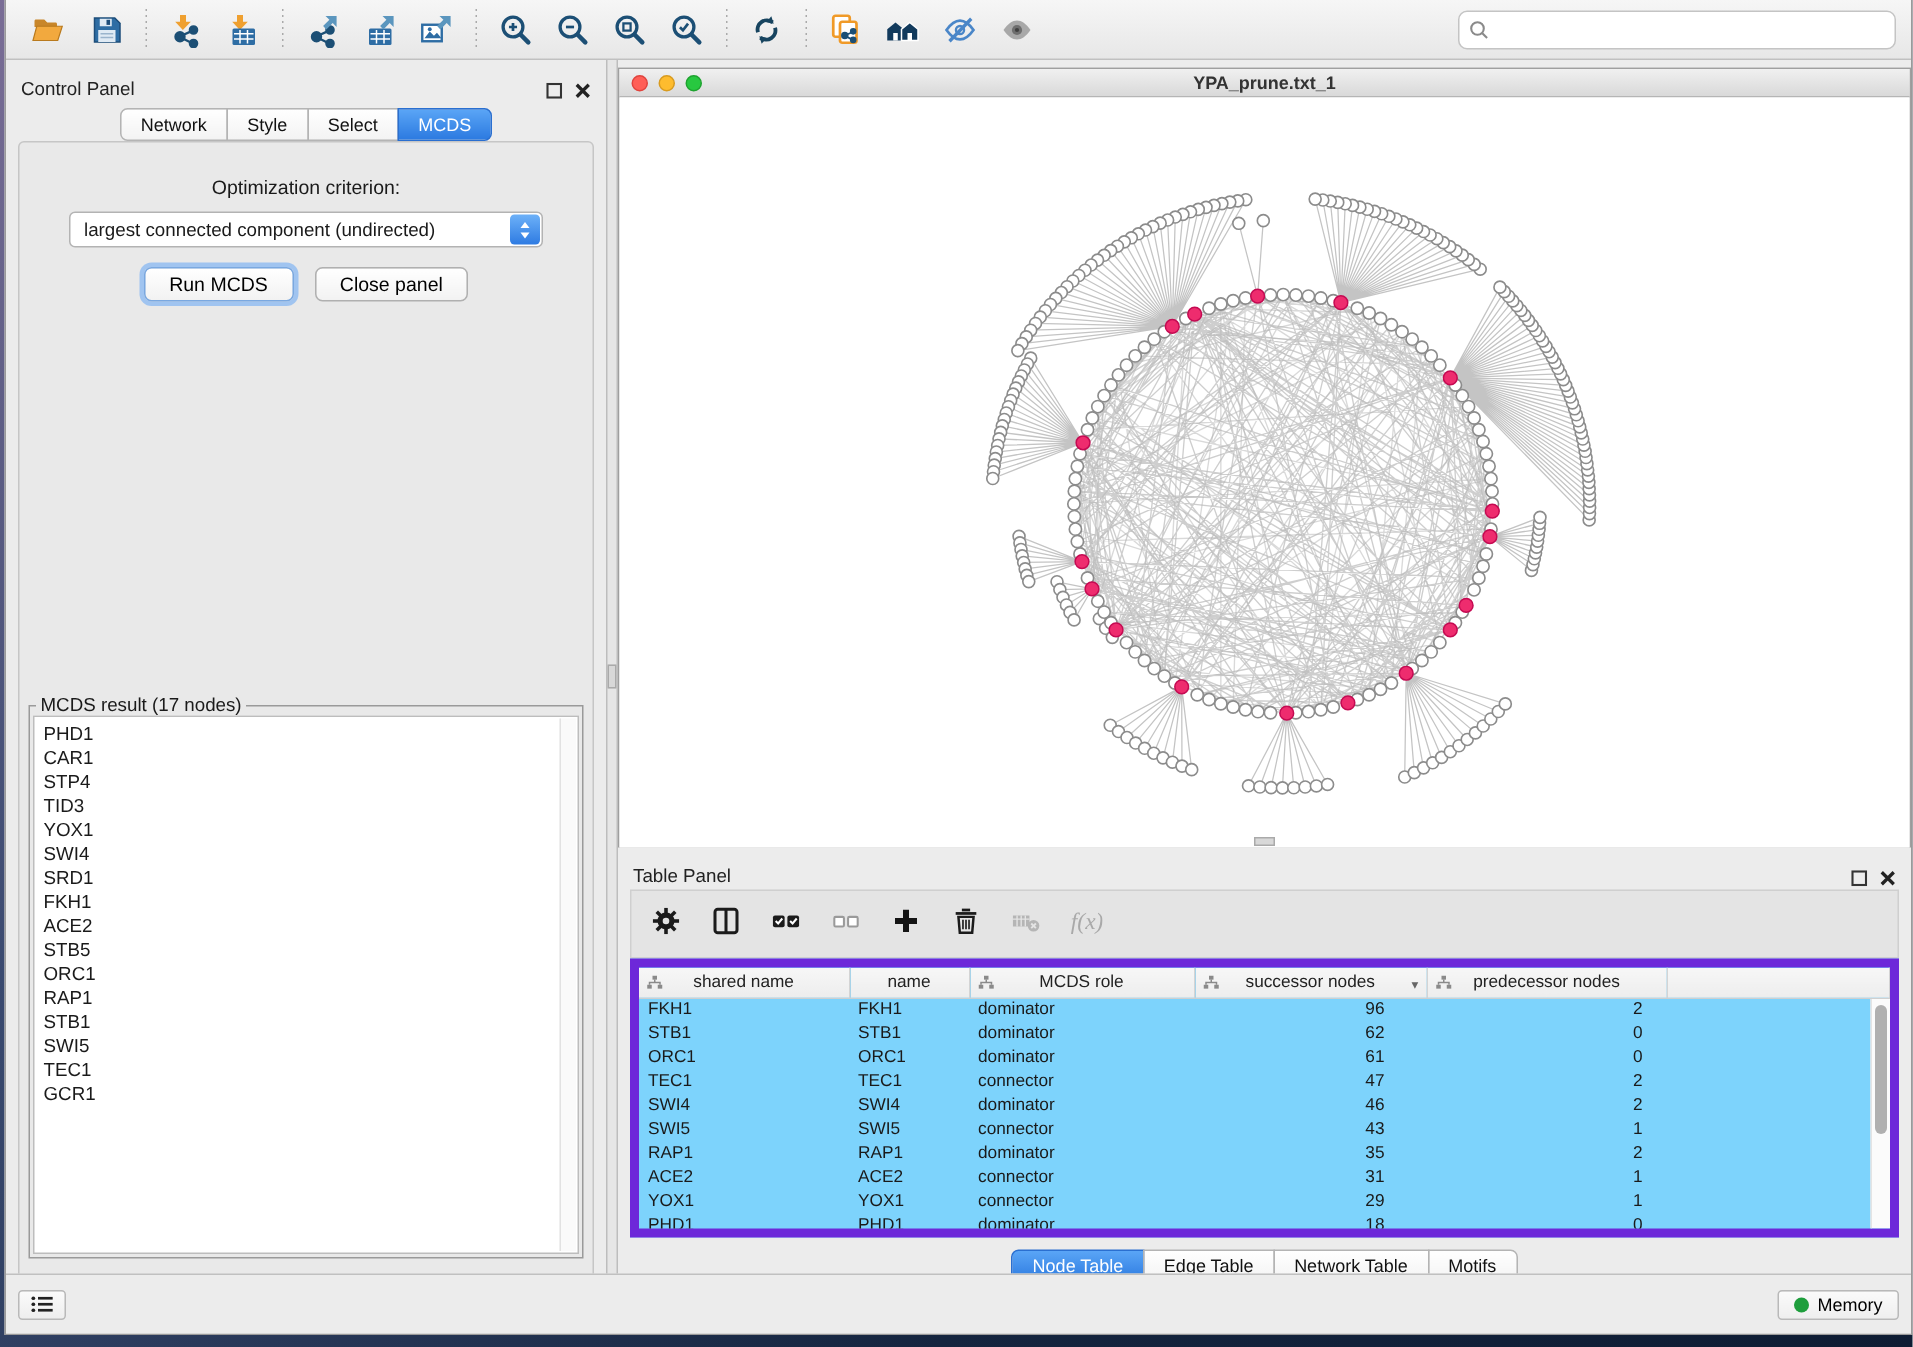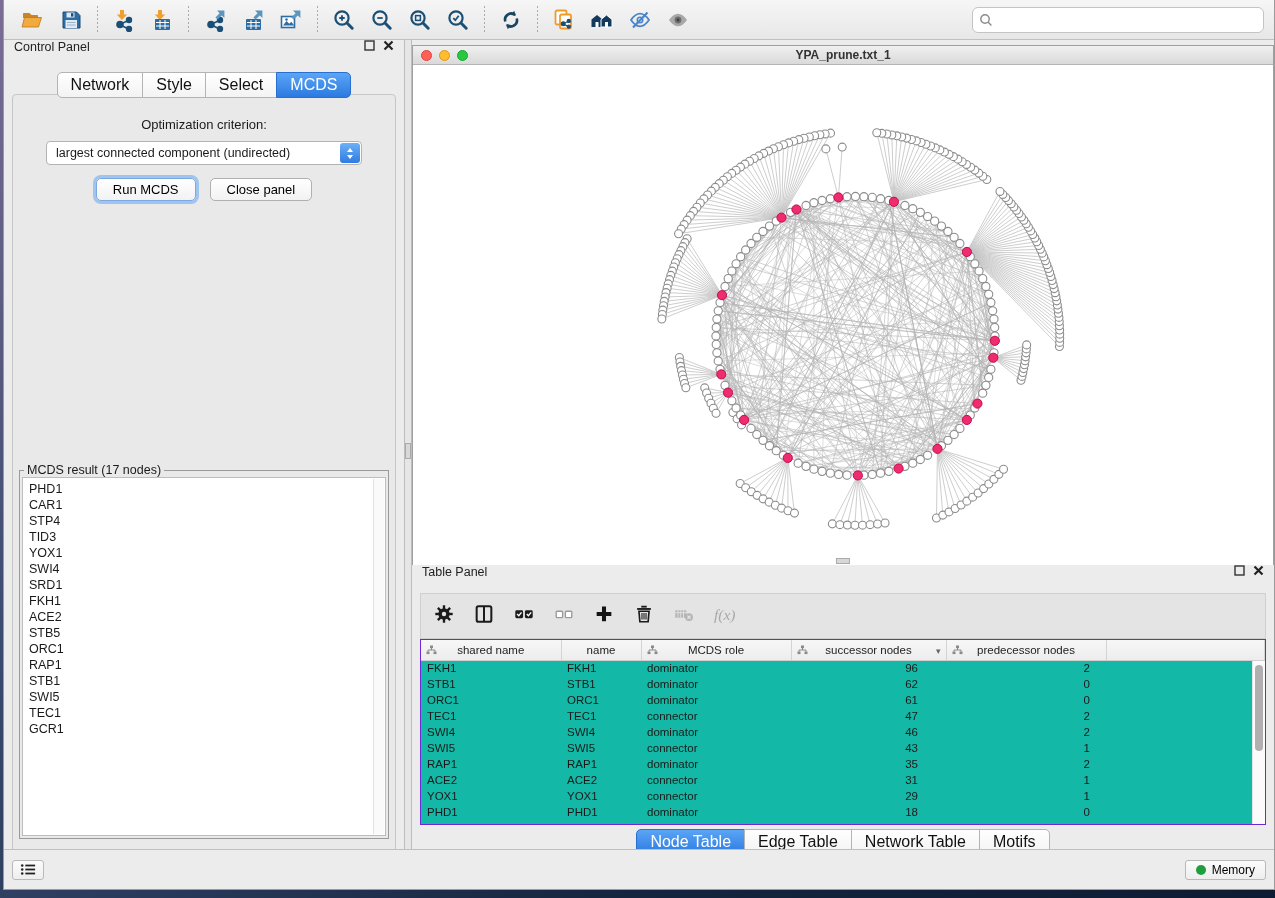--- a/index.html
+++ b/index.html
@@ -22,28 +22,28 @@
   .search-wrap { margin-left:auto; position:relative; }
   .search-wrap input { width:292px; height:26px; border:1px solid #c4c4c4; border-radius:6px;
     background:#fff; padding:0 8px 0 26px; font-size:12px; outline:none; }
   .search-wrap svg { position:absolute; left:7px; top:6px; width:14px; height:14px; }
 
   
   .main { position:absolute; left:0; top:40px; right:0; bottom:28px; }
 
   .control-panel { position:absolute; left:0; top:0; width:400px; height:100%;
     background:#ececec; }
-  .panel-title-row { height:26px; display:flex; align-items:flex-start; padding:0 10px;gap:32px; }
+  .panel-title-row { height:26px; display:flex; align-items:flex-end; padding:0 10px;gap:32px; }
   .panel-title { font-size:12.5px; color:#222; }
   .panel-ctrls { margin-left:auto; display:flex; gap:8px; align-items:center; }
   .panel-ctrls svg { width:11px; height:11px; }
 
   .seg { display:inline-flex; }
   .seg .segbtn { background:linear-gradient(#ffffff,#f3f3f3); border:1px solid #b4b4b4;
-    margin-left:-1px; padding:3px 13px; font-size:16px; color:#111; cursor:default; }
+    margin-left:-1px; padding:3px 13px; font-size:12px; color:#111; cursor:default; }
   .seg .segbtn:first-child { border-radius:5px 0 0 5px; margin-left:0; }
   .seg .segbtn:last-child { border-radius:0 5px 5px 0; }
   .seg .segbtn.active { background:linear-gradient(#5aa5f6,#2c7ae0); color:#fff; border-color:#2a6fd0; }
 
   .cp-tabs { position:absolute; top:32px; left:0; width:100%; text-align:center; z-index:2; }
   .cp-content { position:absolute; left:8px; right:8px; top:54px; bottom:7px;
     background:#e9e9e9; border:1px solid #c6c6c6; border-radius:4px; }
   .opt-label { text-align:center; margin-top:22px; font-size:13px; }
   .dropdown { position:relative; margin:9px auto 0; width:316px; height:24px; background:#fff;
     border:1px solid #b3b3b3; border-radius:4px; display:flex; align-items:center;
@@ -91,21 +91,21 @@
     margin-left:-7px; background:#d8d8d8; border:1px solid #aaa; }
 
   .table-panel { position:absolute; left:0; right:0; top:525px; bottom:0; background:#ececec; }
   .tp-toolbar { margin:2px 8px 0; height:46px; background:#e4e4e4; border:1px solid #cfcfcf;
     display:flex; align-items:center; padding:0 10px; gap:14px; }
   .tp-btn { width:26px; height:26px; border:none; background:transparent; display:flex;
     align-items:flex-start; justify-content:center; }
   .tp-btn svg { width:22px; height:22px; }
 
   .table-wrap { position:absolute; left:8px; right:8px; top:74px; bottom:36px;
-    background:#14b8a6; border:1px solid #6d28d9; overflow:hidden; }
+    background:#7dd3fc; border:6px solid #6d28d9; overflow:hidden; }
   .tgrid { width:100%; border-collapse:collapse; table-layout:fixed; }
   .tgrid th { height:20px; background:linear-gradient(#f7f7f7,#ededed);
     border-right:1px solid #d4d4d4; border-bottom:1px solid #cfcfcf;
     font-weight:normal; font-size:11.5px; color:#222; position:relative; }
   .tgrid th .hicon { position:absolute; left:5px; top:5px; }
   .tgrid th .chev { position:absolute; right:5px; top:6px; color:#666; font-size:9px; }
   .tgrid td { height:16px; font-size:11.5px; padding:0 6px; white-space:nowrap; }
   .tgrid td.num { text-align:right; }
   .tbl-scroll { position:absolute; right:0; top:21px; bottom:0; width:13px;
     background:#fbfbfb; border-left:1px solid #e4e4e4; }

